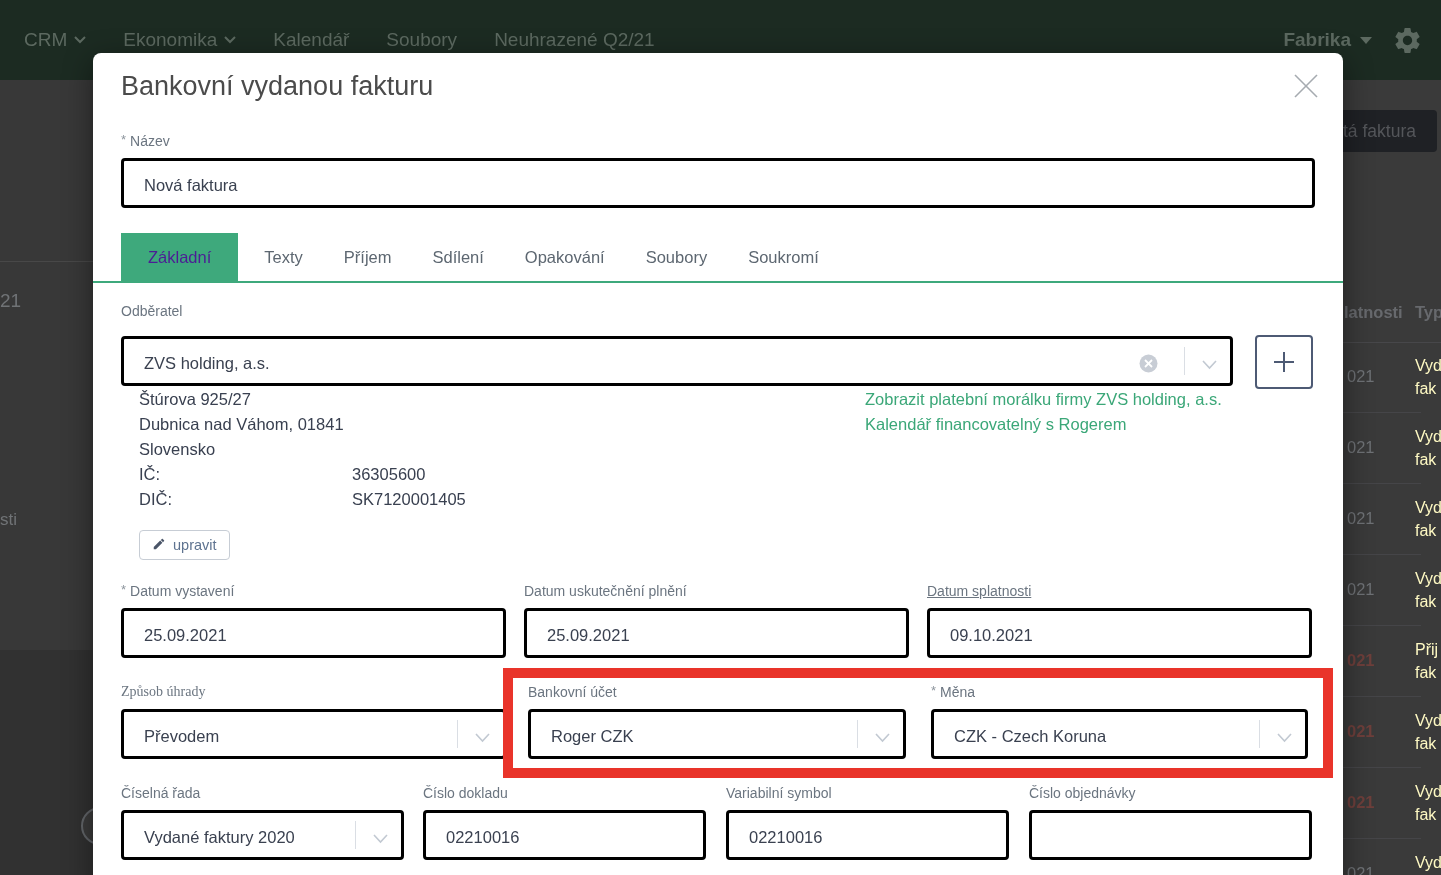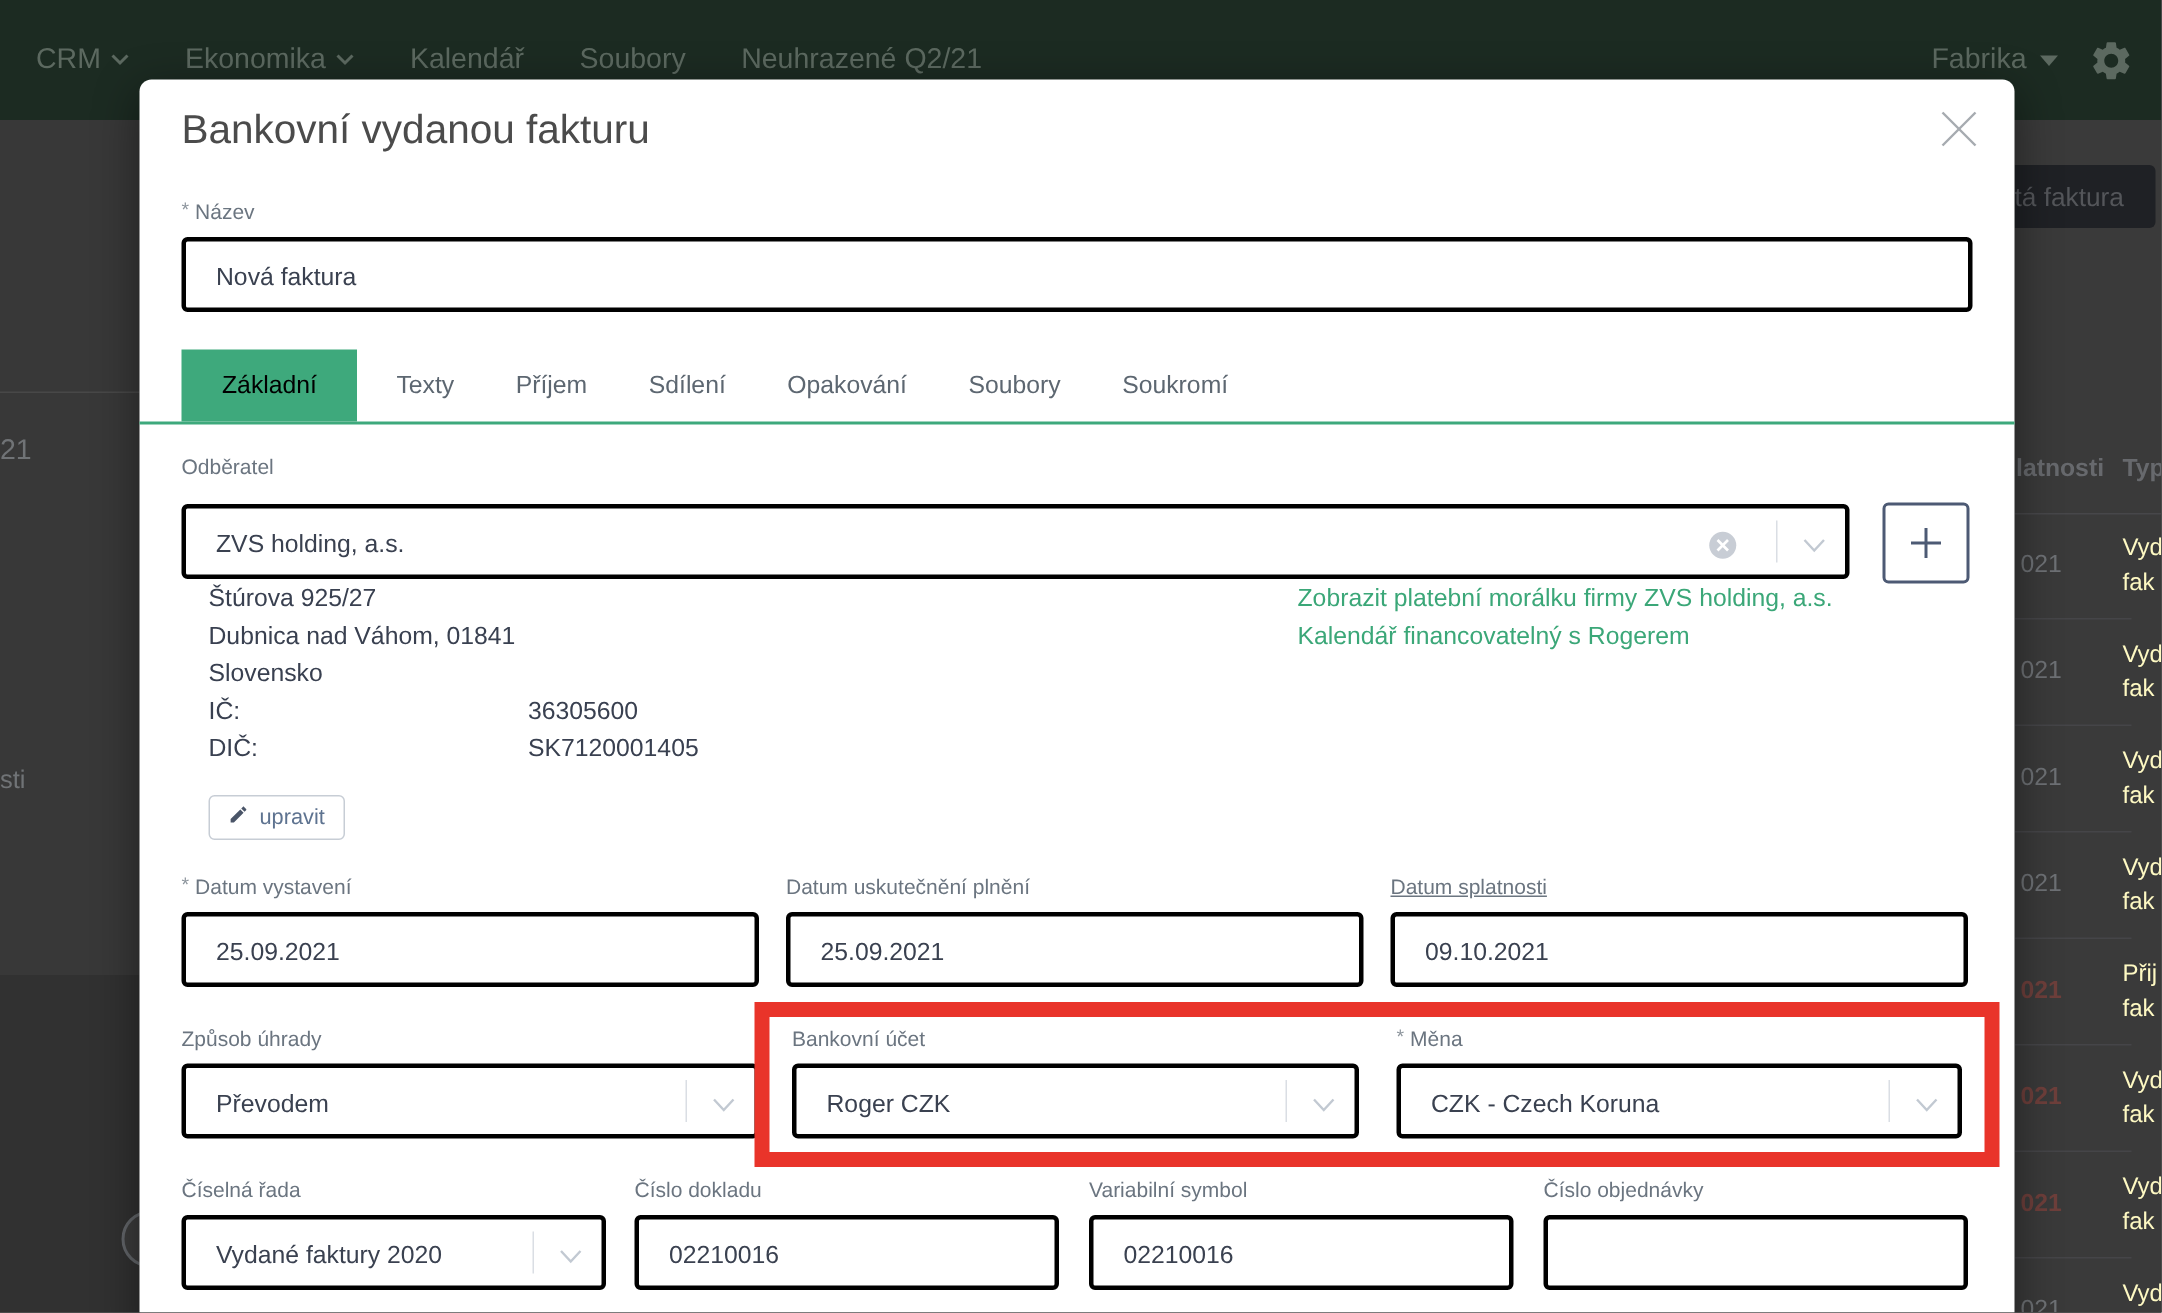--- a/index.html
+++ b/index.html
@@ -6,21 +6,21 @@
   html,body { width:1441px; height:875px; overflow:hidden; background:#222;
               font-family:"Liberation Sans", sans-serif; }
   .screen { position:relative; width:1441px; height:875px; overflow:hidden; background:#383838; }
 
   
   .topnav { position:absolute; left:0; top:0; width:1441px; height:80px; background:#1c2b22;
             display:flex; align-items:center; }
   .nav-left { display:flex; align-items:center; gap:37px; padding-left:24px; }
   .nav-item { color:#5c6960; font-size:19px; display:flex; align-items:center; gap:7px; white-space:nowrap; }
   .nav-chev svg { display:block; }
-  .nav-right { position:absolute; right:18px; top:0; height:80px; display:flex; align-items:center; gap:20px; }
+  .nav-right { position:absolute; right:18px; top:0; height:80px; display:flex; align-items:center; gap:20px;font-weight:bold; }
   .nav-account { color:#5c6960; font-size:19px; display:flex; align-items:center; gap:9px; }
   .tri-down { width:0; height:0; border-left:6px solid transparent; border-right:6px solid transparent;
               border-top:7px solid #5c6960; }
   .gear { width:31px; height:31px; }
 
   
   .bg-left { position:absolute; left:0; top:80px; width:93px; height:795px; background:#383838; overflow:hidden; }
   .bg-left .hline { position:absolute; left:0; top:181px; width:93px; height:1px; background:#484848; }
   .bg-frag-a { position:absolute; left:0; top:210px; color:#70737­6; color:#707376; font-size:19px; }
   .bg-frag-b { position:absolute; left:0; top:430px; color:#707376; font-size:17px; }
@@ -50,21 +50,21 @@
   .tbox { position:absolute; height:50px; border:3px solid #000000; border-radius:4px; background:#fff; }
   .tbox .val { position:absolute; left:20px; top:0; line-height:48px; font-size:16.5px; color:#3a4150; white-space:nowrap; }
   .tbox .sep { position:absolute; right:45px; top:8px; bottom:8px; width:1px; background:#dadee4; }
   .tbox .chev { position:absolute; right:13px; top:17px; }
   .tbox .clear { position:absolute; right:72px; top:15px; }
 
   .name-input { left:28px; top:105px; width:1194px; }
 
   .tabs { position:absolute; left:28px; top:180px; height:48px; display:flex; align-items:stretch; }
   .tab { font-size:16.5px; color:#5d6771; display:flex; align-items:center; padding:0 14px; margin-right:13px; cursor:pointer; }
-  .tab.active { color:#000000; padding:0 27px; margin-right:12px; }
+  .tab.active { color:#4c1d95; padding:0 27px; margin-right:12px; }
   .tabs-underline { position:absolute; left:0; top:228px; width:1250px; height:2px; }
 
   .cust-box { left:28px; top:283px; width:1112px; }
   .plus-btn { position:absolute; left:1162px; top:282px; width:58px; height:54px; border:2px solid #4d5a74;
               border-radius:4px; background:#fff; display:flex; align-items:center; justify-content:center; cursor:pointer; }
 
   .addr { position:absolute; left:46px; font-size:16.5px; color:#394050; line-height:25px; white-space:nowrap; }
   .addr-val { position:absolute; left:259px; font-size:16.5px; color:#394050; line-height:25px; }
   .glink { position:absolute; left:772px; font-size:16.5px; line-height:25px; white-space:nowrap; cursor:pointer; }
 
@@ -253,21 +253,21 @@
     <div class="tbox" style="left:28px; top:555px; width:385px;">
       <span class="val">25.09.2021</span>
     </div>
     <div class="tbox" style="left:431px; top:555px; width:385px;">
       <span class="val">25.09.2021</span>
     </div>
     <div class="tbox" style="left:834px; top:555px; width:385px;">
       <span class="val">09.10.2021</span>
     </div>
 
-    <div class="field-label" style="left:28px; top:631px;">Způsob úhrady</div>
+    <div class="field-label" style="left:28px; top:631px;font-family:Liberation Serif, serif;">Způsob úhrady</div>
     <div class="field-label" style="left:435px; top:631px;">Bankovní účet</div>
     <div class="field-label" style="left:838px; top:631px;">
       <span class="req">*</span><span>Měna</span>
     </div>
     <div class="tbox" style="left:28px; top:656px; width:385px;">
       <span class="val">Převodem</span>
       <span class="sep"></span>
       <span class="chev">
         <svg width="15" height="10" viewBox="0 0 15 10">
             <polyline points="1,1 7.5,8 14,1" fill="none" stroke="#c2c9d2" stroke-width="1.6"></polyline>

